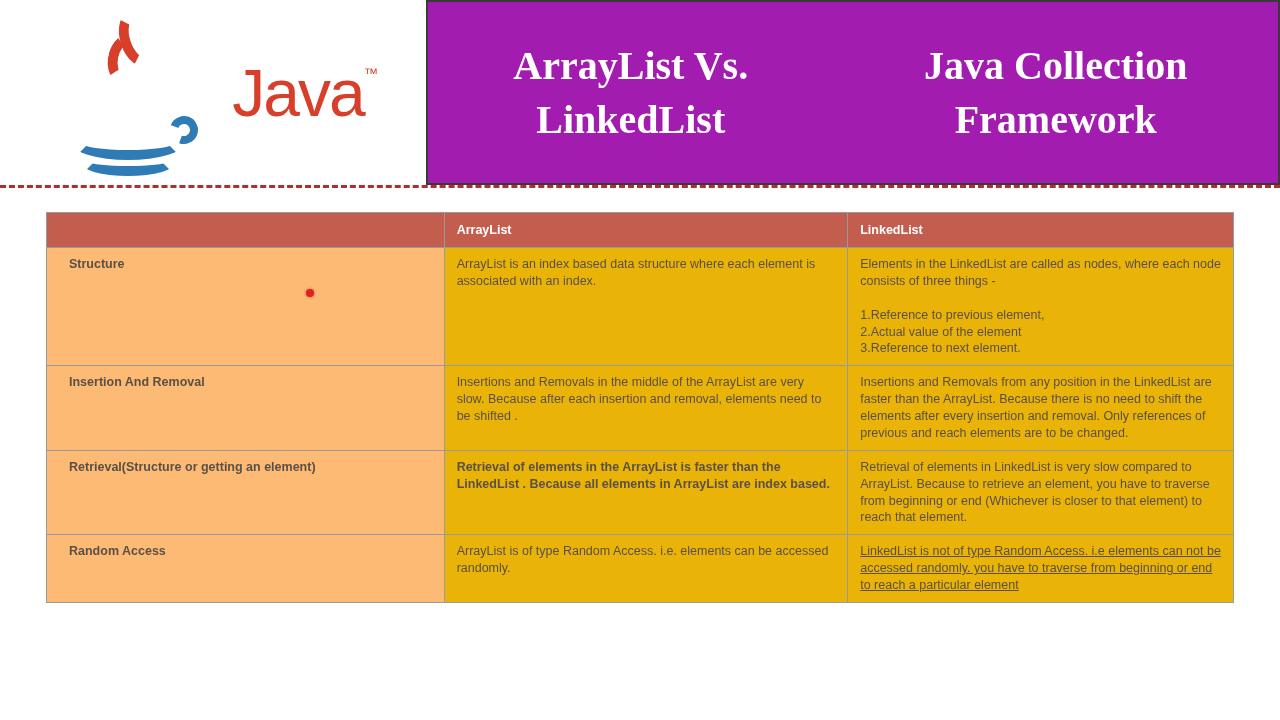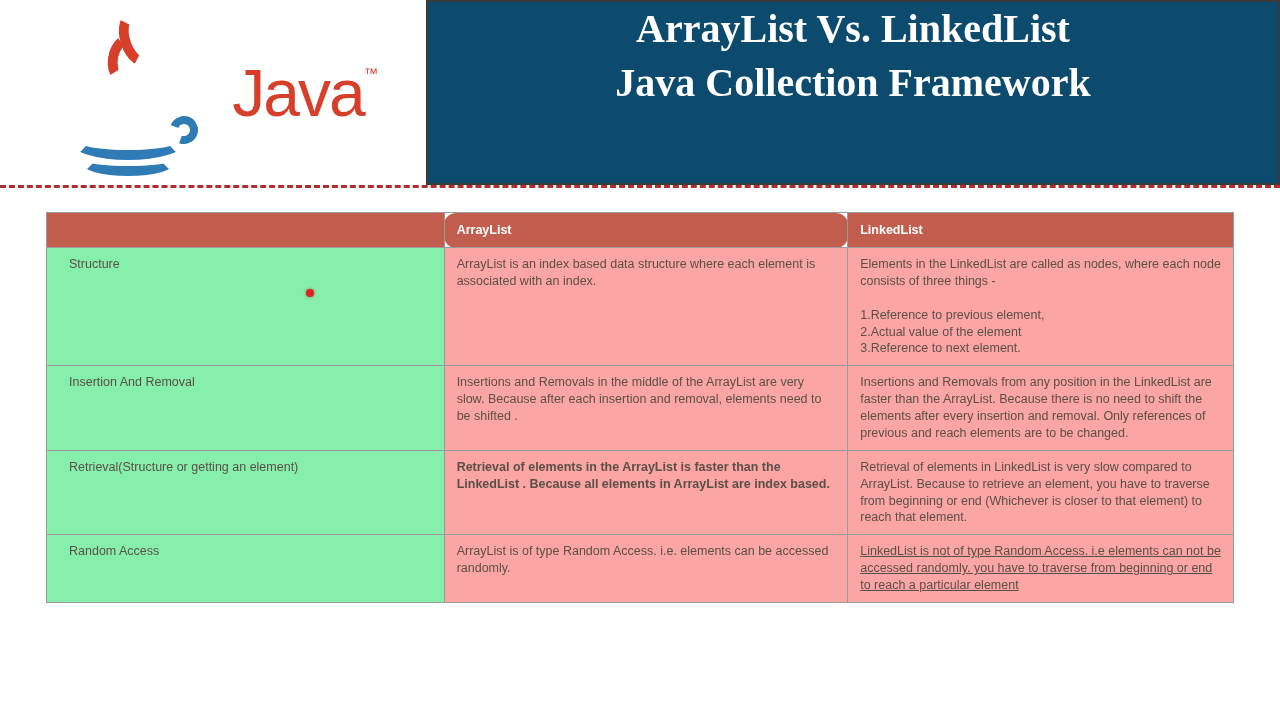--- a/index.html
+++ b/index.html
@@ -74,24 +74,25 @@
   }
   .tm {
     font-size: 14px;
     vertical-align: top;
     position: relative;
     top: 10px;
     color: #d83f2a;
   }
   .title-area {
     flex: 1;
-    background: #0c4a6e;
+    background: #a21caf;
     color: #fff;
     display: flex;
-    flex-direction: column;
+    flex-direction: row;
+    justify-content: center;
     align-items: center;
     border: 2px solid #3a3a3a;
     border-left: 2px solid #3a3a3a;
   }
   .title-area div {
     font-size: 40px;
     font-weight: bold;
     font-family: Georgia, 'Times New Roman', serif;
     text-align: center;
     line-height: 1.35;
@@ -106,36 +107,36 @@
   }
   th {
     background: #c35e4f;
     color: #fff;
     text-align: left;
     padding: 10px 12px;
     font-weight: bold;
     border: 1px solid #9a9a9a;
   }
   th:first-child { width: 33.5%; }
-  th:nth-child(2) { width: 34%; border-radius: 12px; }
+  th:nth-child(2) { width: 34%; }
   td {
     border: 1px solid #9a9a9a;
     padding: 8px 12px;
     vertical-align: top;
     line-height: 1.35;
     color: #5b5046;
   }
   td.row-label {
-    background: #86efac;
-    font-weight: normal;
+    background: #fdba74;
+    font-weight: bold;
     color: #5b5046;
     padding-left: 22px;
   }
   td.cell {
-    background: #fca5a5;
+    background: #eab308;
   }
   .laser-dot {
     position: absolute;
     width: 8px;
     height: 8px;
     background: #d22;
     border-radius: 50%;
     left: 306px;
     top: 289px;
     box-shadow: 0 0 3px rgba(210,30,30,.7);

